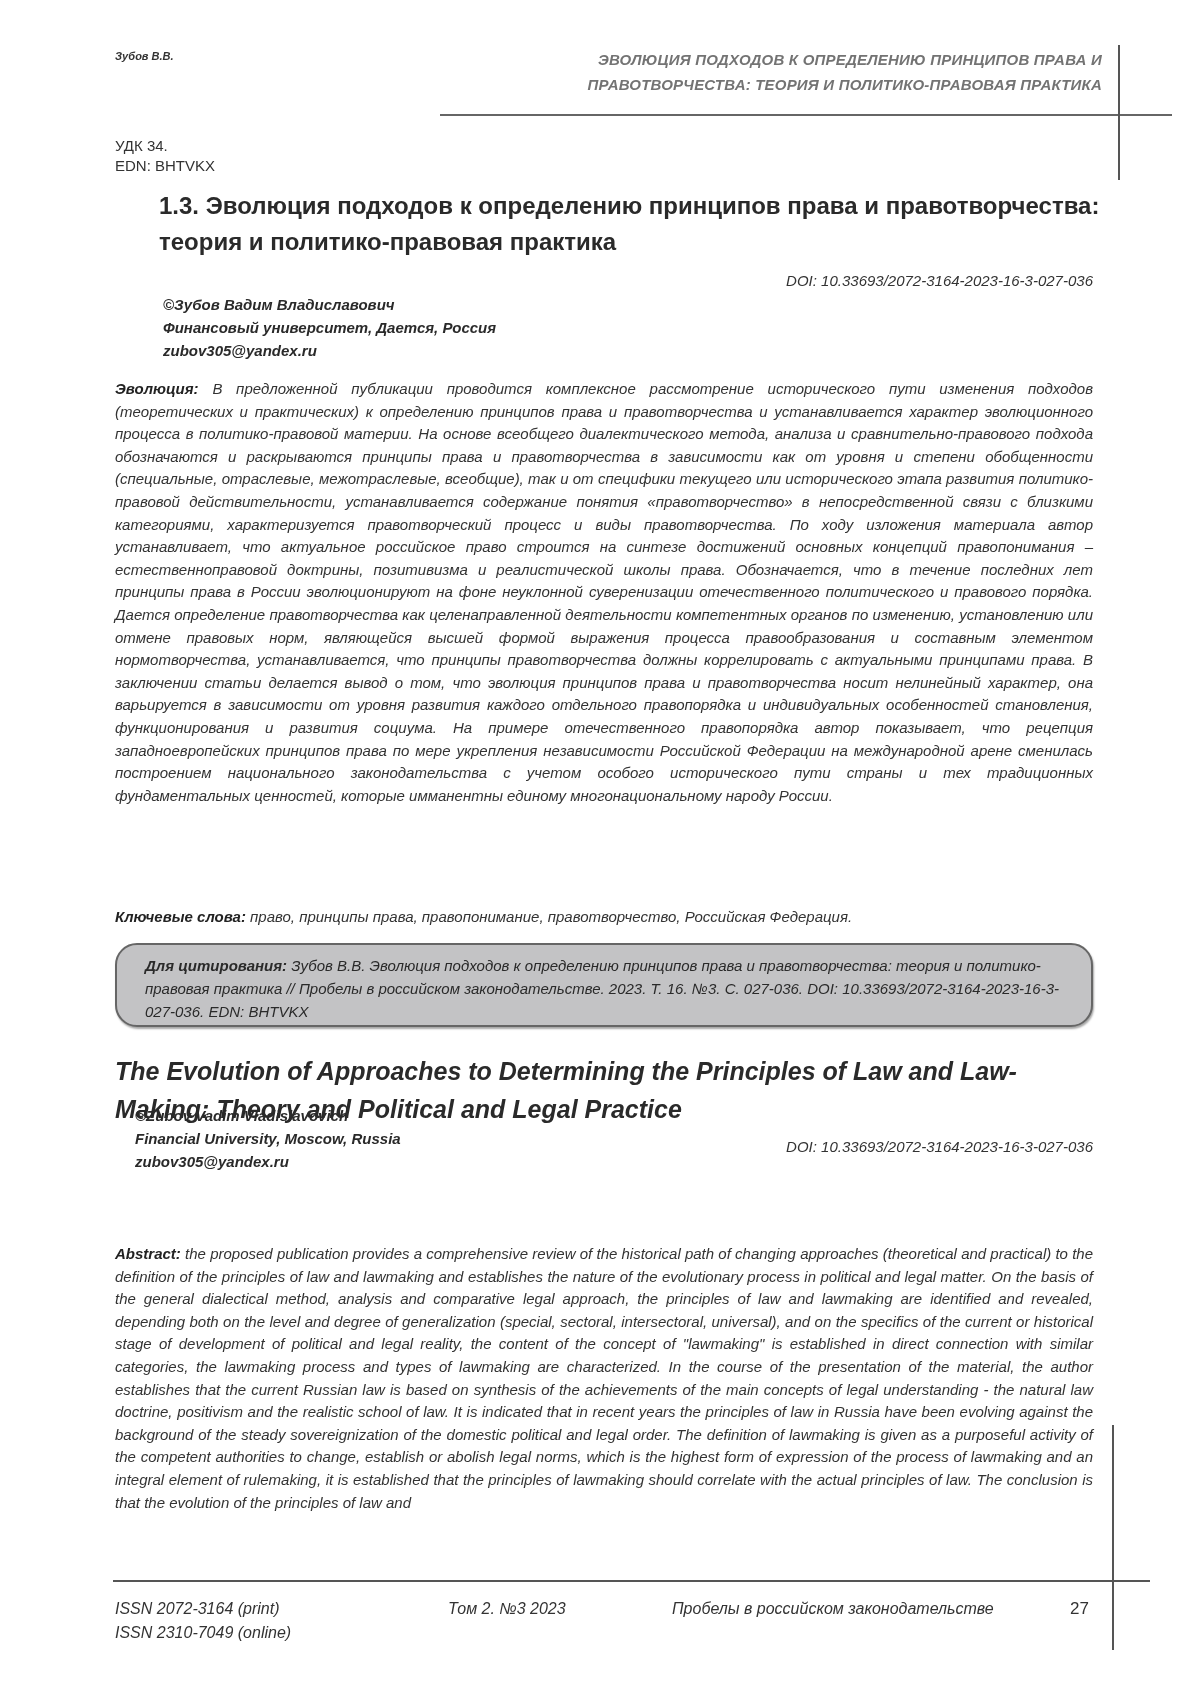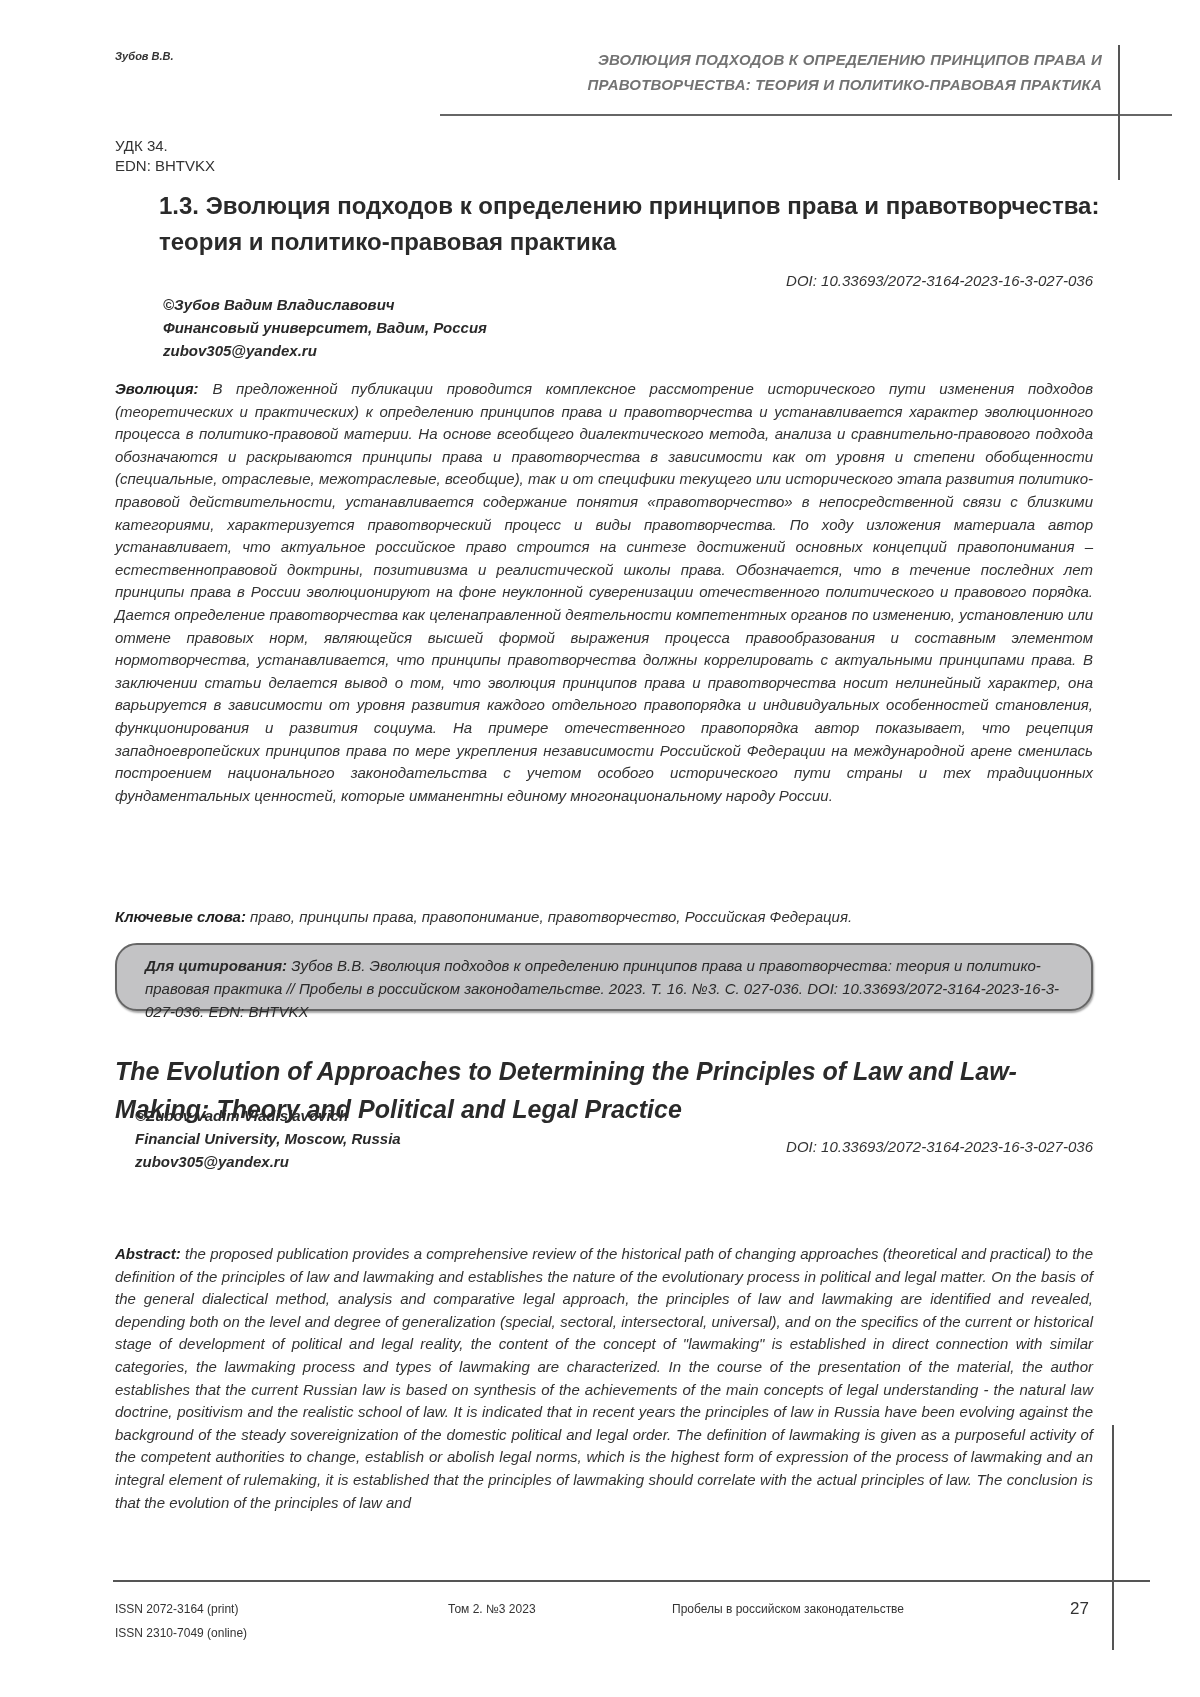--- a/index.html
+++ b/index.html
@@ -24,35 +24,35 @@
     .author-ru { top: 293px; margin-left: 48px; }
     .author-en { top: 1104px; margin-left: 20px; }
 
     
     .para { left: 115px; width: 978px; font-size: 15px; font-style: italic; line-height: 22.6px; text-align: justify; color: #333; }
     .para .lbl { font-weight: bold; color: #222; }
     .anno { top: 378px; }
     .keywords { top: 906px; }
 
     
-    .cite-box { left: 115px; top: 943px; width: 978px; height: 68px; background: #c3c3c5;
+    .cite-box { left: 115px; top: 943px; width: 978px; height: 84px; background: #c3c3c5;
                 border: 2px solid #666; border-radius: 22px; box-sizing: border-box;
                 box-shadow: 1px 2px 2px rgba(0,0,0,0.35); }
     .cite-text { position: absolute; left: 28px; top: 9px; right: 26px; font-size: 15px; font-style: italic; line-height: 23px; color: #2a2a2a; }
     .cite-text .lbl { font-weight: bold; }
 
     
     .en-title { left: 115px; top: 1052px; width: 980px; font-size: 25px; font-weight: bold; font-style: italic; line-height: 38px; color: #2a2a2a; }
     .abstract-en { top: 1243px; }
 
     .vline-right { left: 1112px; top: 1425px; width: 2px; height: 225px; background: #555; }
 
     
     .ftr-rule { left: 113px; top: 1580px; width: 1037px; height: 2px; background: #555; }
-    .ftr { top: 1597px; font-size: 12px; color: #333; line-height: 24px; }
+    .ftr { top: 1597px; font-size: 16px; font-style: italic; color: #333; line-height: 24px; }
     .ftr-issn { left: 115px; }
     .ftr-vol { left: 448px; }
     .ftr-journal { left: 672px; }
     .ftr-page { left: 1070px; font-style: normal; font-size: 17px; }
   </style>
 </head>
 <body>
 
 <div class="abs hdr-author">Зубов В.В.</div>
 <div class="abs hdr-title">ЭВОЛЮЦИЯ ПОДХОДОВ К ОПРЕДЕЛЕНИЮ ПРИНЦИПОВ ПРАВА И ПРАВОТВОРЧЕСТВА: ТЕОРИЯ И ПОЛИТИКО-ПРАВОВАЯ ПРАКТИКА</div>
@@ -62,21 +62,21 @@
 <div class="abs udk">
   <div>УДК 34.</div>
   <div>EDN: BHTVKX</div>
 </div>
 
 <div class="abs main-title">1.3. Эволюция подходов к определению принципов права и правотворчества: теория и политико-правовая практика</div>
 <div class="abs doi doi-ru">DOI: 10.33693/2072-3164-2023-16-3-027-036</div>
 
 <div class="abs author-block author-ru">
   <div>©Зубов Вадим Владиславович</div>
-  <div>Финансовый университет, Вадим, Россия</div>
+  <div>Финансовый университет, Дается, Россия</div>
   <div>zubov305@yandex.ru</div>
 </div>
 
 <div class="abs para anno">
   <span class="lbl">Эволюция:</span>
   <span>В предложенной публикации проводится комплексное рассмотрение исторического пути изменения подходов (теоретических и практических) к определению принципов права и правотворчества и устанавливается характер эволюционного процесса в политико-правовой материи. На основе всеобщего диалектического метода, анализа и сравнительно-правового подхода обозначаются и раскрываются принципы права и правотворчества в зависимости как от уровня и степени обобщенности (специальные, отраслевые, межотраслевые, всеобщие), так и от специфики текущего или исторического этапа развития политико-правовой действительности, устанавливается содержание понятия «правотворчество» в непосредственной связи с близкими категориями, характеризуется правотворческий процесс и виды правотворчества. По ходу изложения материала автор устанавливает, что актуальное российское право строится на синтезе достижений основных концепций правопонимания – естественноправовой доктрины, позитивизма и реалистической школы права. Обозначается, что в течение последних лет принципы права в России эволюционируют на фоне неуклонной суверенизации отечественного политического и правового порядка. Дается определение правотворчества как целенаправленной деятельности компетентных органов по изменению, установлению или отмене правовых норм, являющейся высшей формой выражения процесса правообразования и составным элементом нормотворчества, устанавливается, что принципы правотворчества должны коррелировать с актуальными принципами права. В заключении статьи делается вывод о том, что эволюция принципов права и правотворчества носит нелинейный характер, она варьируется в зависимости от уровня развития каждого отдельного правопорядка и индивидуальных особенностей становления, функционирования и развития социума. На примере отечественного правопорядка автор показывает, что рецепция западноевропейских принципов права по мере укрепления независимости Российской Федерации на международной арене сменилась построением национального законодательства с учетом особого исторического пути страны и тех традиционных фундаментальных ценностей, которые имманентны единому многонациональному народу России.</span>
 </div>
 
 <div class="abs para keywords">
   <span class="lbl">Ключевые слова:</span>

